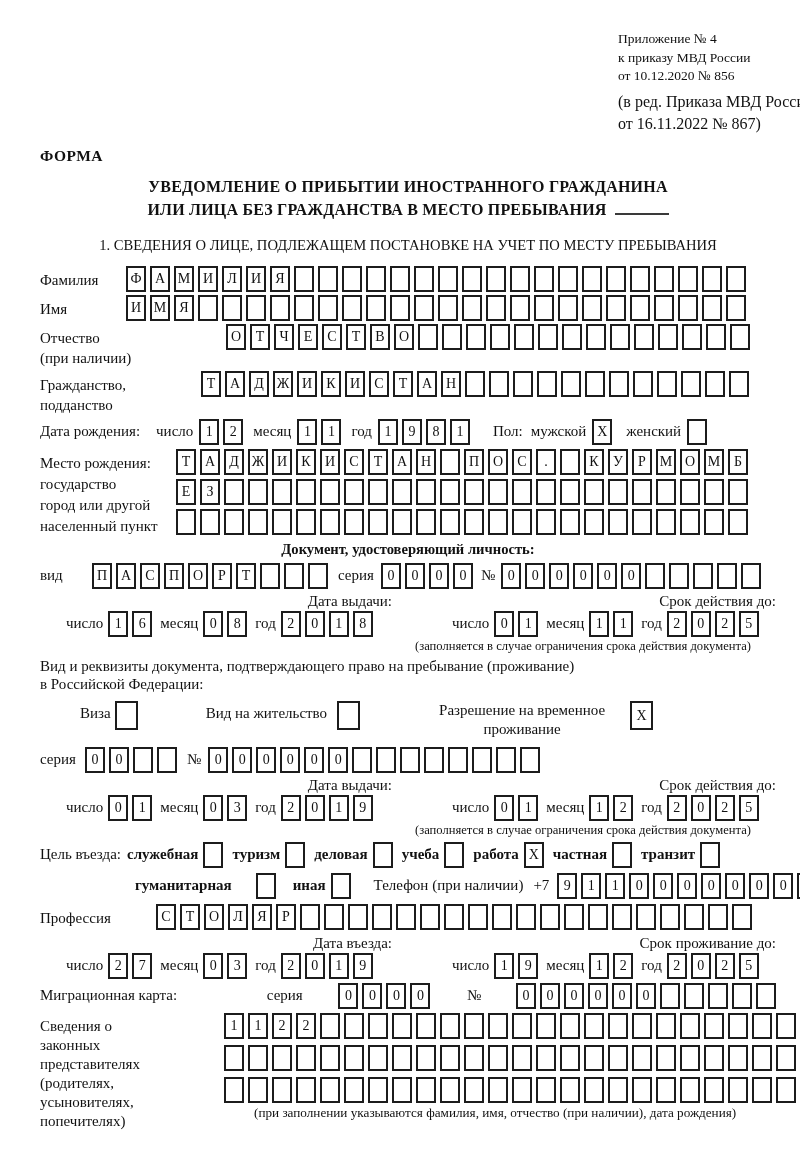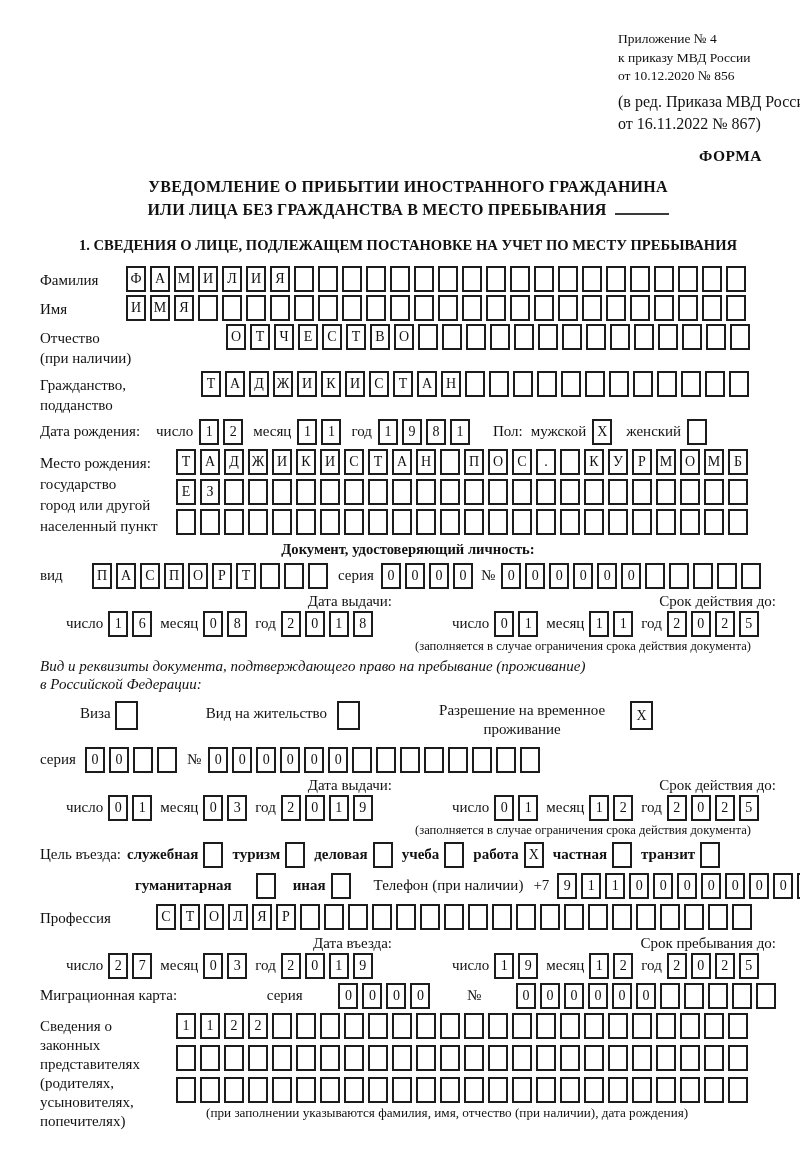--- a/index.html
+++ b/index.html
@@ -8,26 +8,26 @@
     width:800px; height:1163px; overflow:hidden;
     background:#ffffff; color:#111;
     font-family:"Liberation Serif","DejaVu Serif",serif;
     font-size:15px;
   }
   .page { padding:30px 24px 0 40px; width:800px; }
 
   
   .hdr { margin-left:578px; font-size:13.5px; line-height:1.38; white-space:nowrap; }
   .hdr .amend { font-size:16px; margin-top:5px; }
-  .form-label { text-align:right; padding-right:14px; font-weight:bold; font-size:15.5px; margin-top:12px; letter-spacing:.5px; }
+  .form-label { text-align:left; padding-right:14px; font-weight:bold; font-size:15.5px; margin-top:12px; letter-spacing:.5px; }
 
   .title { text-align:center; font-weight:bold; font-size:16px; line-height:1.45; margin-top:10px; letter-spacing:.2px; }
   .title-underline { display:inline-block; width:54px; border-bottom:2px solid #3a3a3a; height:.9em; margin-left:8px; }
 
-  .section-heading { font-weight:bold; font-size:14.6px; text-align:center; margin-top:16px; margin-bottom:12px; }
+  .section-heading { font-weight:normal; font-size:14.6px; text-align:center; margin-top:16px; margin-bottom:12px; }
 
   
   .cells { display:inline-flex; gap:4px; align-items:center; flex:none; }
   .cell {
     display:inline-flex; align-items:center; justify-content:center;
     width:20px; height:26px; border:2px solid #1c1c1c; background:#fff;
     font-size:14px; flex:none;
   }
   .cellrows { display:flex; flex-direction:column; gap:4px; }
 
@@ -52,21 +52,21 @@
   .date-pair { display:flex; margin-bottom:4px; }
   .date-col.left { width:352px; flex:none; }
   .date-col.right { flex:1; }
   .date-heading { text-align:right; margin-bottom:1px;font-family:Liberation Serif, serif; }
   .date-row { display:flex; align-items:flex-start; }
   .date-row .lbl { flex:none; padding:4px 5px 0 8px; }
   .date-row .lbl.first { padding-left:26px; }
   .date-col.right .date-row .lbl.first { padding-left:60px; }
   .date-note { font-size:12.6px; text-align:center; margin-top:2px; padding-right:2px; }
 
-  .plain-line { margin:1px 0;font-style:italic; }
+  .plain-line { margin:1px 0; }
 
   
   .res-options { display:flex; align-items:flex-start; margin:6px 0 8px 0; }
   .ropt { display:flex; align-items:flex-start; flex:none; }
   .ropt .rlabel { padding-top:6px;margin-left:40px; }
   .ropt .wrap { max-width:196px; text-align:center; line-height:19px; padding-top:2px; }
   .ropt .cells { margin-left:10px; margin-top:2px; }
   .ropt .cells .cell { width:23px; height:29px; } .gap2{ width:28px;} .gap3{ width:24px;} .gap4{ width:22px;}
 
   
@@ -663,21 +663,21 @@
         <span class="lbl">год</span>
         <span class="cells">
             <span class="cell">2</span>
             <span class="cell">0</span>
             <span class="cell">1</span>
             <span class="cell">9</span>
           </span>
       </div>
     </div>
     <div class="date-col right">
-      <div class="date-heading">Срок пребывания до:</div>
+      <div class="date-heading">Срок проживание до:</div>
       <div class="date-row">
         <span class="lbl first">число</span>
         <span class="cells">
             <span class="cell">1</span>
             <span class="cell">9</span>
           </span>
         <span class="lbl">месяц</span>
         <span class="cells">
             <span class="cell">1</span>
             <span class="cell">2</span>
@@ -711,21 +711,21 @@
         <span class="cell">0</span>
         <span class="cell">0</span>
         <span class="cell"></span>
         <span class="cell"></span>
         <span class="cell"></span>
         <span class="cell"></span>
         <span class="cell"></span>
       </span>
   </div>
 
-  <div class="frow" style="margin-top:4px;">
+  <div class="frow" style="margin-top:4px;gap:48px;">
     <div class="flabel w-rep">
       <div>Сведения о</div>
       <div>законных</div>
       <div>представителях</div>
       <div>(родителях,</div>
       <div>усыновителях,</div>
       <div>попечителях)</div>
     </div>
     <div>
       <div class="cellrows" style="gap:6px;">

